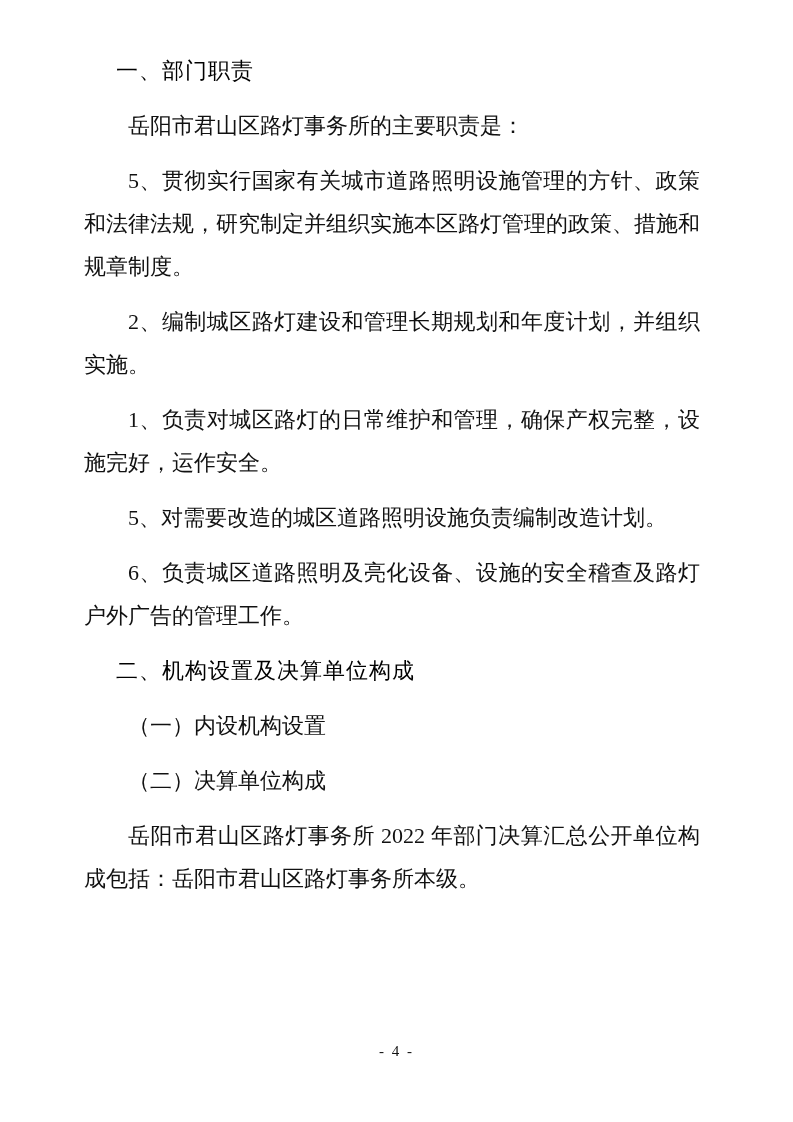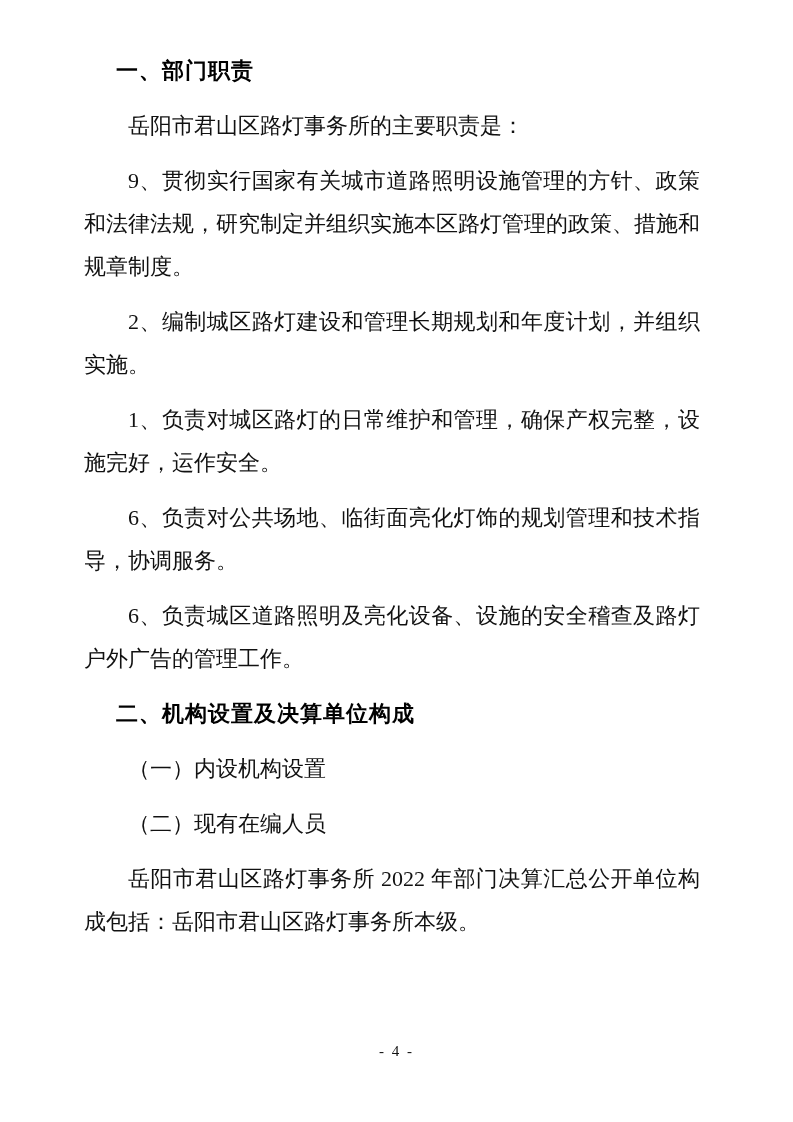--- a/index.html
+++ b/index.html
@@ -28,21 +28,21 @@
     text-align: justify;
     text-indent: 2em;
     font-family: "Liberation Serif", serif;
     color: #111111;
     margin: 12px;
   }
   .heading {
     font-size: 22px;
     line-height: 43px;
     text-indent: 2em;
-    font-weight: 700;
+    font-weight: 400;
     font-family: "Liberation Sans", sans-serif;
     color: #000000;
     margin: 0;
     letter-spacing: 1px;
   }
   .footer {
     position: absolute;
     bottom: 62px;
     left: 0;
     width: 100%;
@@ -53,24 +53,24 @@
     color: #111111;
   }
 </style>
 </head>
 <body>
 
 <div class="doc-page">
   <div class="content" id="doc-content">
       <div class="heading">一、部门职责</div>
       <div class="para">岳阳市君山区路灯事务所的主要职责是：</div>
-      <div class="para">9、贯彻实行国家有关城市道路照明设施管理的方针、政策和法律法规，研究制定并组织实施本区路灯管理的政策、措施和规章制度。</div>
+      <div class="para">5、贯彻实行国家有关城市道路照明设施管理的方针、政策和法律法规，研究制定并组织实施本区路灯管理的政策、措施和规章制度。</div>
       <div class="para">2、编制城区路灯建设和管理长期规划和年度计划，并组织实施。</div>
       <div class="para">1、负责对城区路灯的日常维护和管理，确保产权完整，设施完好，运作安全。</div>
-      <div class="para">6、负责对公共场地、临街面亮化灯饰的规划管理和技术指导，协调服务。</div>
+      <div class="para">5、对需要改造的城区道路照明设施负责编制改造计划。</div>
       <div class="para">6、负责城区道路照明及亮化设备、设施的安全稽查及路灯户外广告的管理工作。</div>
       <div class="heading">二、机构设置及决算单位构成</div>
       <div class="para">（一）内设机构设置</div>
-      <div class="para">（二）现有在编人员</div>
+      <div class="para">（二）决算单位构成</div>
       <div class="para">岳阳市君山区路灯事务所 2022 年部门决算汇总公开单位构成包括：岳阳市君山区路灯事务所本级。</div>
     </div>
   <div class="footer">- 4 -</div>
 </div>
 
 </body></html>

